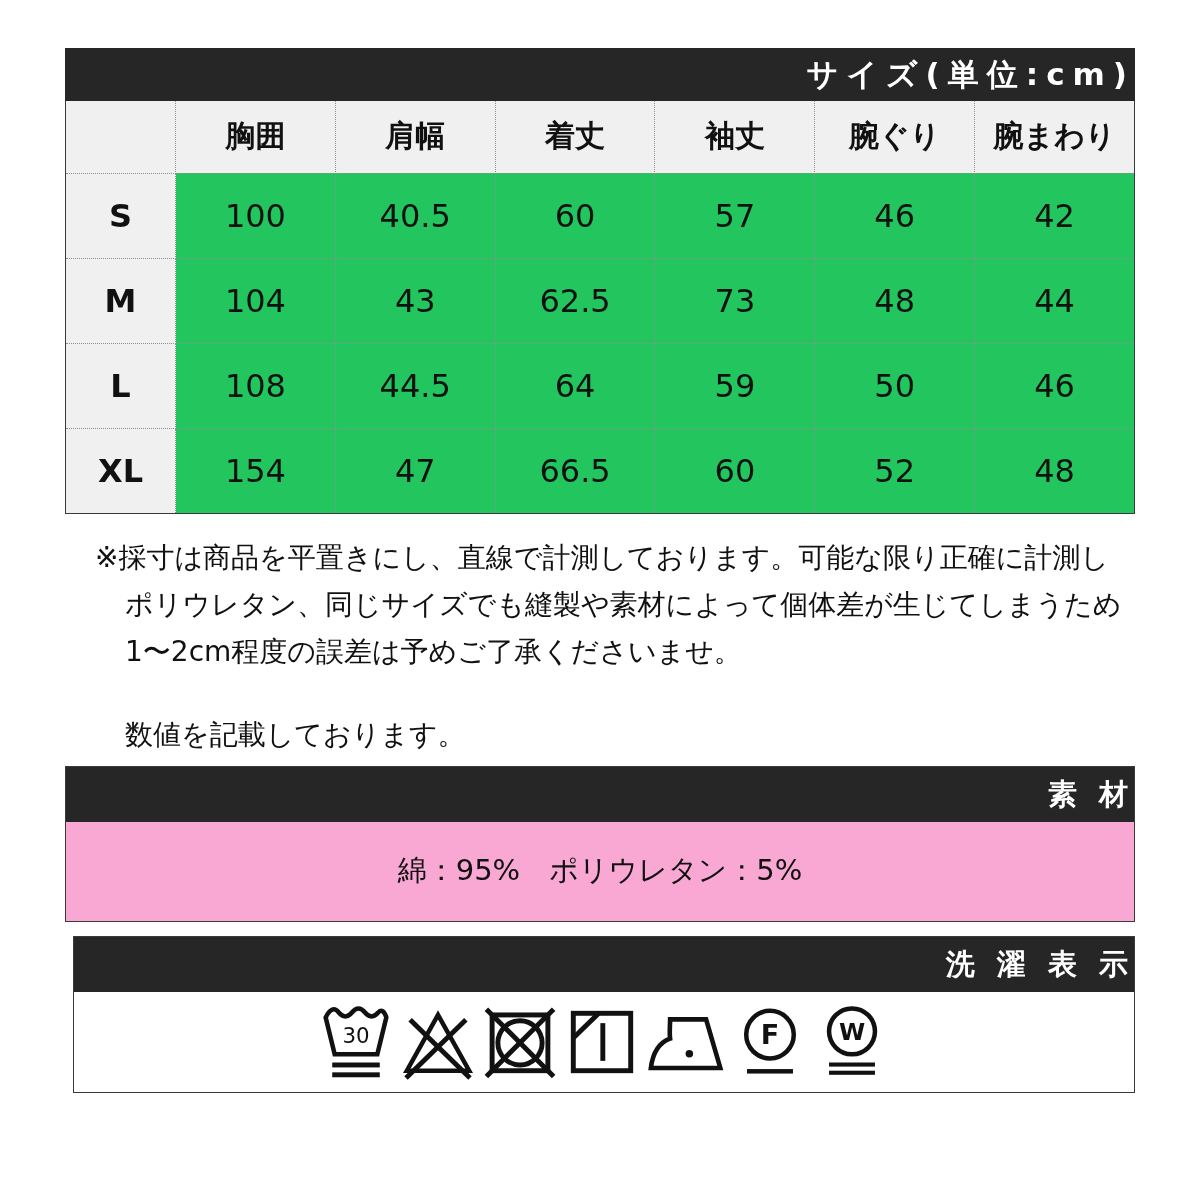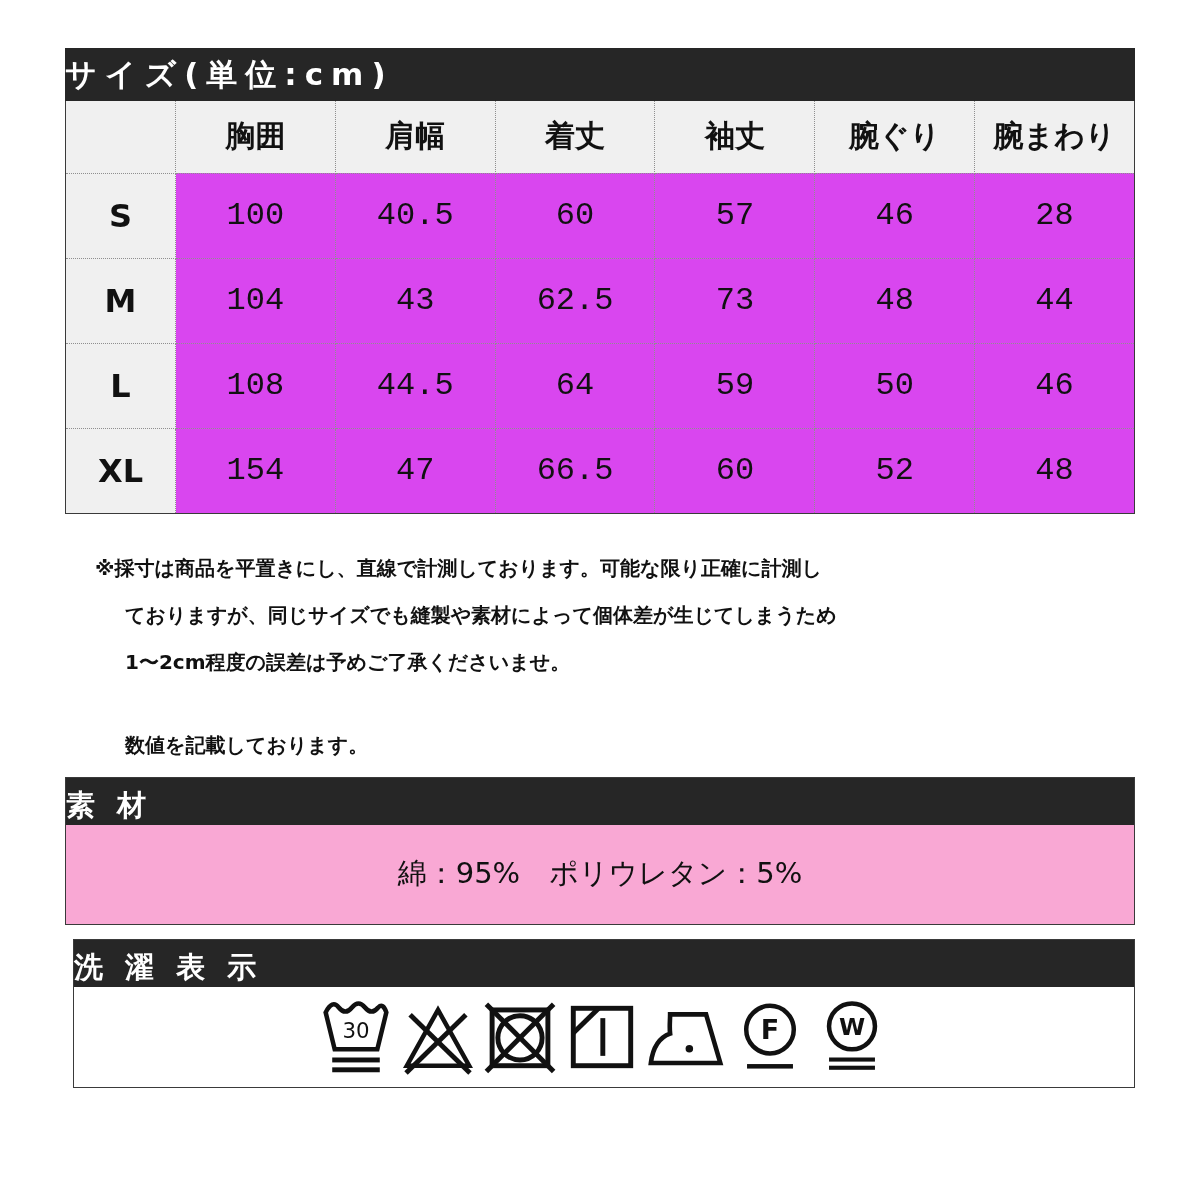--- a/index.html
+++ b/index.html
@@ -13,21 +13,21 @@
   *{box-sizing:border-box;}
   html,body{margin:0;padding:0;}
   body{
     width:1200px;height:1200px;background:#ffffff;color:#111;
     font-family:"DejaVu Sans","Liberation Sans",sans-serif;
   }
   .page{padding:48px 65px 0 65px;}
 
   .bar{
     background:var(--bar_bg);color:var(--bar_text);
-    text-align:left;font-weight:bold;
+    text-align:right;font-weight:bold;
   }
   .title-bar{
     height:53px;line-height:53px;font-size:31px;letter-spacing:8px;
   }
 
   table.size-table{
     width:100%;border-collapse:collapse;table-layout:fixed;
     border:1px solid var(--border_solid);border-top:none;
   }
   table.size-table th,table.size-table td{
@@ -35,32 +35,32 @@
     text-align:center;vertical-align:middle;padding:0;
   }
   table.size-table thead th{
     height:72px;background:var(--cell_gray);
     font-size:30px;font-weight:bold;border-top:none;
   }
   table.size-table tbody th{
     background:var(--cell_gray);font-size:32px;font-weight:bold;height:85px;
   }
   table.size-table tbody td{
-    background:#d946ef;font-size:32px;font-weight:normal;height:85px;font-family:Liberation Mono, monospace;
-  }
-
-  .notes{margin-top:31px;font-size:20px;line-height:47px;font-weight:bold;}
+    background:#22c55e;font-size:32px;font-weight:normal;height:85px;
+  }
+
+  .notes{margin-top:20px;font-size:28px;line-height:47px;}
   .note{margin:0;}
   .note + .note{margin-top:36px;}
   .note-line{margin-left:60px;}
   .note-line.first{margin-left:30px;}
 
   .boxed{border:1px solid var(--border_solid);}
   .material-box{margin-top:8px;}
-  .section-bar{height:47px;line-height:55px;font-size:29px;letter-spacing:6px;}
+  .section-bar{height:55px;line-height:55px;font-size:29px;letter-spacing:6px;}
   .material-content{
     height:99px;display:flex;align-items:center;justify-content:center;
     font-size:29px;background:#f9a8d4;
   }
   .laundry-box{margin-top:14px;margin-left:8px;}
   .icons-row{
     height:100px;display:flex;align-items:center;justify-content:center;
     background:#ffffff;
   }
   .licon{display:block;}
@@ -98,21 +98,21 @@
       </tr>
     </thead>
     <tbody>
       <tr>
         <th>S</th>
         <td>100</td>
         <td>40.5</td>
         <td>60</td>
         <td>57</td>
         <td>46</td>
-        <td>28</td>
+        <td>42</td>
       </tr>
       <tr>
         <th>M</th>
         <td>104</td>
         <td>43</td>
         <td>62.5</td>
         <td>73</td>
         <td>48</td>
         <td>44</td>
       </tr>
@@ -133,21 +133,21 @@
         <td>60</td>
         <td>52</td>
         <td>48</td>
       </tr>
     </tbody>
   </table>
 
   <div class="notes">
     <div class="note">
       <div class="note-line first">※採寸は商品を平置きにし、直線で計測しております。可能な限り正確に計測し</div>
-      <div class="note-line">ておりますが、同じサイズでも縫製や素材によって個体差が生じてしまうため</div>
+      <div class="note-line">ポリウレタン、同じサイズでも縫製や素材によって個体差が生じてしまうため</div>
       <div class="note-line">1〜2cm程度の誤差は予めご了承くださいませ。</div>
     </div>
     <div class="note">
       <div class="note-line">数値を記載しております。</div>
     </div>
   </div>
 
   <section class="boxed material-box">
     <div class="bar section-bar">素 材</div>
     <div class="material-content">綿：95%　ポリウレタン：5%</div>

